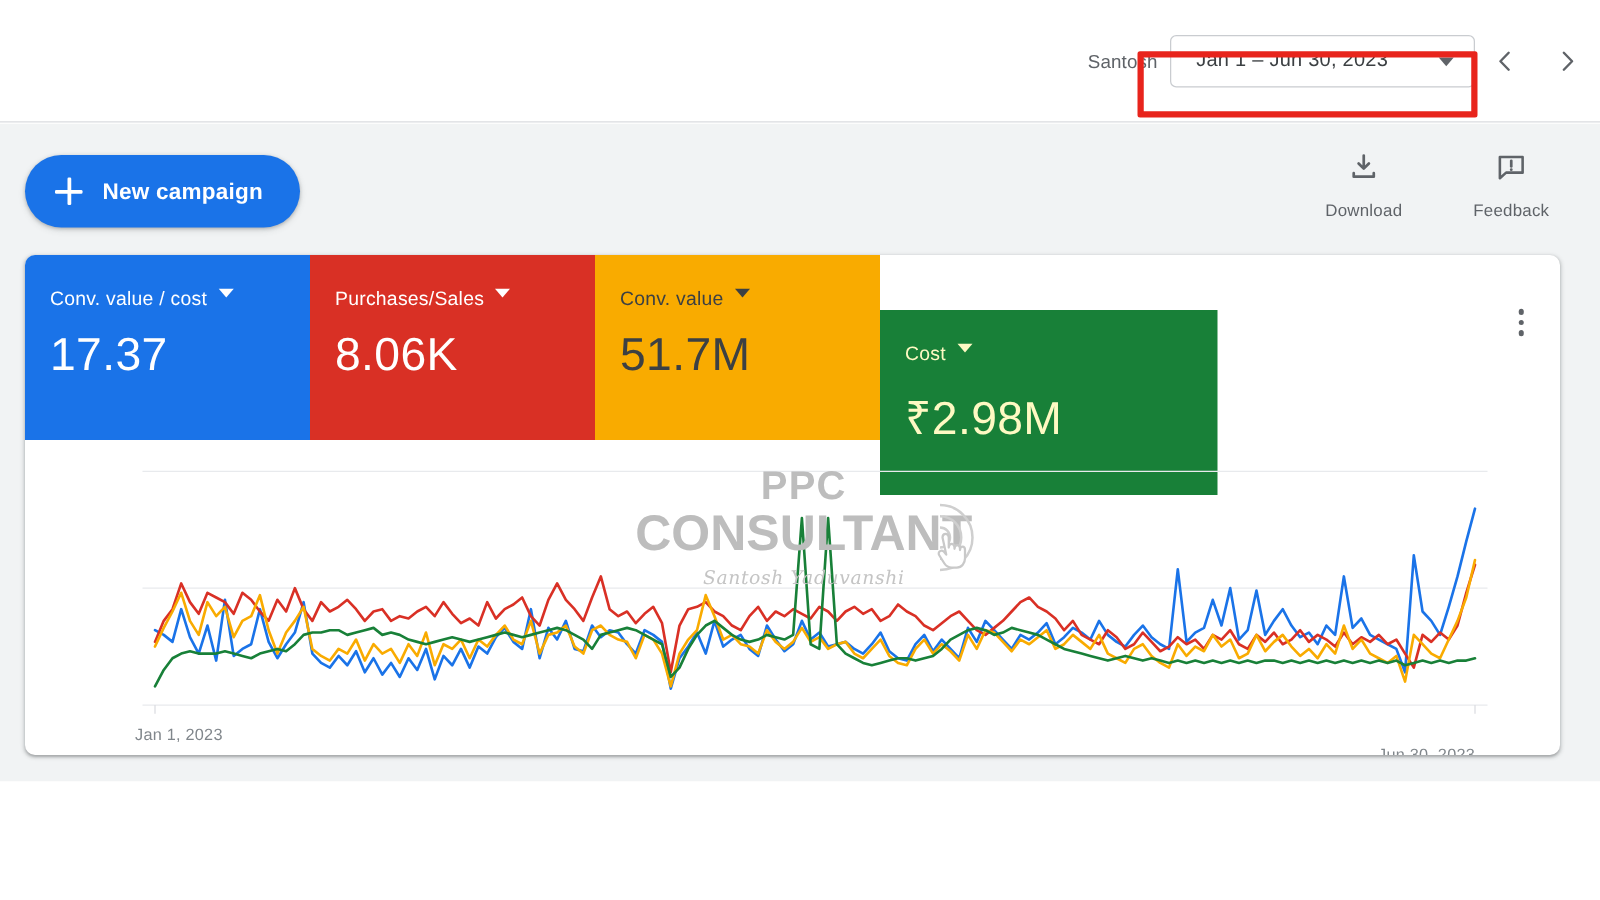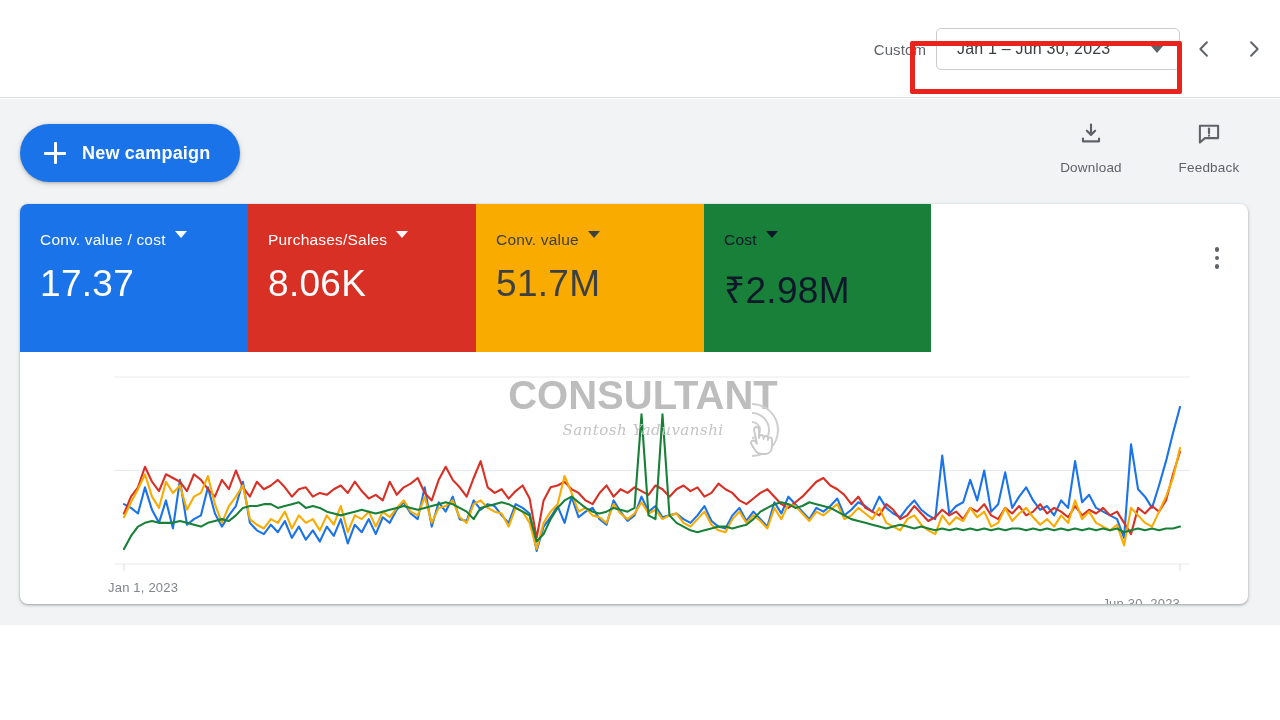--- a/index.html
+++ b/index.html
@@ -144,21 +144,21 @@
   .wm-mark { position: absolute; right: -2px; top: 22px; }
 </style>
 </head>
 <body>
 
 <div id="root">
 
   <div class="topbar">
 
     <div class="daterange-wrap">
-      <span class="custom-label">Custom</span>
+      <span class="custom-label">Santosh</span>
       <div class="date-pill">
         <span class="date-pill-text">Jan 1 – Jun 30, 2023</span>
         <span class="caret-down"></span>
       </div>
     </div>
 
     <div class="nav-arrows">
       <div class="nav-arrow">
         <svg width="22" height="22" viewBox="0 0 24 24" aria-hidden="true">
           <path d="M15.2 4.6 8 12l7.2 7.4" fill="none" stroke="#5f6368" stroke-width="2.1" stroke-linecap="round" stroke-linejoin="round"></path>
@@ -227,21 +227,21 @@
         </div>
 
         <div class="scorecard" style="width:228px;background:#f9ab00;color:#3c4043;">
           <div class="sc-head">
             <span class="sc-title">Conv. value</span>
             <span class="sc-caret"></span>
           </div>
           <div class="sc-value">51.7M</div>
         </div>
 
-        <div class="scorecard" style="width:227px;background:#188038;color:#0f172a;">
+        <div class="scorecard" style="width:270px;background:#188038;color:#fef9c3;margin-top:44px;">
           <div class="sc-head">
             <span class="sc-title">Cost</span>
             <span class="sc-caret"></span>
           </div>
           <div class="sc-value">₹2.98M</div>
         </div>
       </div>
 
       <div class="kebab">
         <i></i>
@@ -259,20 +259,21 @@
             <polyline points="104.00,152.16 110.99,155.90 117.99,161.51 124.98,135.33 131.97,157.77 138.97,170.86 145.96,148.42 152.95,176.47 159.95,127.85 166.94,172.73 173.93,167.12 180.93,163.38 187.92,135.33 194.91,161.51 201.91,174.60 208.90,163.38 215.89,154.03 222.89,129.72 229.88,170.86 236.87,178.34 243.87,182.08 250.86,172.73 257.85,180.21 264.85,168.99 271.84,185.82 278.83,174.60 285.83,187.69 292.82,178.34 299.81,189.56 306.81,174.60 313.80,183.95 320.79,167.12 327.79,191.43 334.78,172.73 341.77,180.21 348.77,167.12 355.76,182.08 362.75,165.25 369.75,170.86 376.74,157.77 383.74,150.29 390.73,161.51 397.72,167.12 404.72,135.33 411.71,174.60 418.70,150.29 425.70,159.64 432.69,144.68 439.68,167.12 446.68,168.99 453.67,148.42 460.66,157.77 467.66,152.16 474.65,154.03 481.64,163.38 488.64,170.86 495.63,152.16 502.62,155.90 509.62,161.51 516.61,198.91 523.60,174.60 530.60,165.25 537.59,154.03 544.58,170.86 551.58,144.68 558.57,165.25 565.56,159.64 572.56,155.90 579.55,167.12 586.54,172.73 593.54,148.42 600.53,159.64 607.52,168.99 614.52,163.38 621.51,144.68 628.50,159.64 635.50,154.03 642.49,165.25 649.48,163.38 656.48,161.51 663.47,167.12 670.46,170.86 677.46,163.38 684.45,154.03 691.44,168.99 698.44,174.60 705.43,176.47 712.42,163.38 719.42,155.90 726.41,168.99 733.40,159.64 740.40,167.12 747.39,174.60 754.38,150.29 761.38,161.51 768.37,144.68 775.36,152.16 782.36,159.64 789.35,167.12 796.34,155.90 803.34,159.64 810.33,154.03 817.32,146.55 824.32,163.38 831.31,157.77 838.30,150.29 845.30,154.03 852.29,159.64 859.28,144.68 866.28,155.90 873.27,161.51 880.26,165.25 887.26,155.90 894.25,148.42 901.25,157.77 908.24,163.38 915.23,167.12 922.23,103.54 929.22,161.51 936.21,154.03 943.21,150.29 950.20,127.85 957.19,148.42 964.19,118.50 971.18,159.64 978.17,152.16 985.17,120.37 992.16,155.90 999.15,144.68 1006.15,135.33 1013.14,148.42 1020.13,157.77 1027.13,154.03 1034.12,163.38 1041.11,148.42 1048.11,155.90 1055.10,109.15 1062.09,150.29 1069.09,142.81 1076.08,155.90 1083.07,159.64 1090.07,163.38 1097.06,167.12 1104.05,185.82 1111.05,92.32 1118.04,137.20 1125.03,144.68 1132.03,155.90 1139.02,133.46 1146.01,109.15 1153.01,81.10 1160.00,54.92" fill="none" stroke="#1a73e8" stroke-width="2.1" stroke-linejoin="round" stroke-linecap="round"></polyline>
             <polyline points="104.00,161.51 110.99,144.68 117.99,135.33 124.98,114.76 131.97,129.72 138.97,139.07 145.96,122.24 152.95,125.98 159.95,129.72 166.94,139.07 173.93,122.24 180.93,127.85 187.92,137.20 194.91,144.68 201.91,127.85 208.90,137.20 215.89,118.50 222.89,135.33 229.88,144.68 236.87,129.72 243.87,137.20 250.86,133.46 257.85,127.85 264.85,135.33 271.84,144.68 278.83,137.20 285.83,135.33 292.82,144.68 299.81,140.94 306.81,142.81 313.80,137.20 320.79,133.46 327.79,140.94 334.78,129.72 341.77,139.07 348.77,146.55 355.76,142.81 362.75,148.42 369.75,129.72 376.74,142.81 383.74,135.33 390.73,131.59 397.72,125.98 404.72,140.94 411.71,148.42 418.70,127.85 425.70,114.76 432.69,127.85 439.68,135.33 446.68,144.68 453.67,125.98 460.66,109.15 467.66,135.33 474.65,140.94 481.64,137.20 488.64,146.55 495.63,139.07 502.62,133.46 509.62,146.55 516.61,185.82 523.60,148.42 530.60,135.33 537.59,133.46 544.58,129.72 551.58,137.20 558.57,140.94 565.56,148.42 572.56,152.16 579.55,140.94 586.54,133.46 593.54,144.68 600.53,137.20 607.52,140.94 614.52,135.33 621.51,139.07 628.50,142.81 635.50,133.46 642.49,137.20 649.48,144.68 656.48,137.20 663.47,133.46 670.46,139.07 677.46,135.33 684.45,144.68 691.44,140.94 698.44,131.59 705.43,137.20 712.42,140.94 719.42,148.42 726.41,152.16 733.40,146.55 740.40,140.94 747.39,137.20 754.38,144.68 761.38,152.16 768.37,155.90 775.36,150.29 782.36,144.68 789.35,137.20 796.34,129.72 803.34,125.98 810.33,133.46 817.32,137.20 824.32,142.81 831.31,152.16 838.30,144.68 845.30,155.90 852.29,159.64 859.28,163.38 866.28,152.16 873.27,157.77 880.26,167.12 887.26,163.38 894.25,154.03 901.25,161.51 908.24,168.99 915.23,165.25 922.23,157.77 929.22,163.38 936.21,159.64 943.21,167.12 950.20,155.90 957.19,159.64 964.19,152.16 971.18,163.38 978.17,167.12 985.17,155.90 992.16,161.51 999.15,154.03 1006.15,163.38 1013.14,159.64 1020.13,152.16 1027.13,161.51 1034.12,155.90 1041.11,159.64 1048.11,165.25 1055.10,154.03 1062.09,163.38 1069.09,157.77 1076.08,161.51 1083.07,155.90 1090.07,163.38 1097.06,159.64 1104.05,170.86 1111.05,182.08 1118.04,155.90 1125.03,161.51 1132.03,154.03 1139.02,159.64 1146.01,148.42 1153.01,122.24 1160.00,99.80" fill="none" stroke="#d93025" stroke-width="2.1" stroke-linejoin="round" stroke-linecap="round"></polyline>
             <polyline points="104.00,165.25 110.99,150.29 117.99,137.20 124.98,122.24 131.97,144.68 138.97,155.90 145.96,129.72 152.95,140.94 159.95,133.46 166.94,157.77 173.93,144.68 180.93,140.94 187.92,124.11 194.91,152.16 201.91,170.86 208.90,154.03 215.89,144.68 222.89,133.46 229.88,167.12 236.87,172.73 243.87,176.47 250.86,167.12 257.85,170.86 264.85,159.64 271.84,176.47 278.83,163.38 285.83,170.86 292.82,167.12 299.81,178.34 306.81,163.38 313.80,172.73 320.79,154.03 327.79,180.21 334.78,163.38 341.77,167.12 348.77,159.64 355.76,174.60 362.75,159.64 369.75,165.25 376.74,155.90 383.74,148.42 390.73,159.64 397.72,163.38 404.72,144.68 411.71,170.86 418.70,155.90 425.70,154.03 432.69,148.42 439.68,165.25 446.68,170.86 453.67,152.16 460.66,148.42 467.66,155.90 474.65,159.64 481.64,161.51 488.64,174.60 495.63,155.90 502.62,159.64 509.62,170.86 516.61,197.04 523.60,170.86 530.60,159.64 537.59,152.16 544.58,124.11 551.58,140.94 558.57,159.64 565.56,155.90 572.56,163.38 579.55,165.25 586.54,170.86 593.54,152.16 600.53,161.51 607.52,167.12 614.52,161.51 621.51,150.29 628.50,161.51 635.50,157.77 642.49,167.12 649.48,163.38 656.48,161.51 663.47,170.86 670.46,174.60 677.46,167.12 684.45,159.64 691.44,172.73 698.44,178.34 705.43,180.21 712.42,167.12 719.42,159.64 726.41,170.86 733.40,163.38 740.40,168.99 747.39,176.47 754.38,155.90 761.38,167.12 768.37,152.16 775.36,154.03 782.36,161.51 789.35,168.99 796.34,159.64 803.34,163.38 810.33,157.77 817.32,152.16 824.32,167.12 831.31,163.38 838.30,155.90 845.30,161.51 852.29,167.12 859.28,155.90 866.28,170.86 873.27,174.60 880.26,178.34 887.26,167.12 894.25,163.38 901.25,172.73 908.24,178.34 915.23,182.08 922.23,163.38 929.22,172.73 936.21,165.25 943.21,168.99 950.20,155.90 957.19,165.25 964.19,159.64 971.18,174.60 978.17,170.86 985.17,155.90 992.16,168.99 999.15,161.51 1006.15,155.90 1013.14,165.25 1020.13,172.73 1027.13,167.12 1034.12,174.60 1041.11,163.38 1048.11,170.86 1055.10,148.42 1062.09,167.12 1069.09,159.64 1076.08,170.86 1083.07,174.60 1090.07,178.34 1097.06,172.73 1104.05,193.30 1111.05,155.90 1118.04,163.38 1125.03,170.86 1132.03,174.60 1139.02,159.64 1146.01,144.68 1153.01,125.98 1160.00,96.06" fill="none" stroke="#f9ab00" stroke-width="2.1" stroke-linejoin="round" stroke-linecap="round"></polyline>
             <polyline points="104.00,197.04 110.99,183.95 117.99,174.60 124.98,170.86 131.97,168.99 138.97,170.86 145.96,170.86 152.95,170.86 159.95,168.99 166.94,170.86 173.93,172.73 180.93,174.60 187.92,170.86 194.91,168.99 201.91,167.12 208.90,168.99 215.89,163.38 222.89,155.90 229.88,154.03 236.87,154.03 243.87,152.16 250.86,152.16 257.85,155.90 264.85,154.03 271.84,152.16 278.83,150.29 285.83,155.90 292.82,154.03 299.81,155.90 306.81,159.64 313.80,161.51 320.79,163.38 327.79,161.51 334.78,159.64 341.77,157.77 348.77,159.64 355.76,161.51 362.75,159.64 369.75,157.77 376.74,155.90 383.74,154.03 390.73,155.90 397.72,157.77 404.72,155.90 411.71,154.03 418.70,152.16 425.70,150.29 432.69,152.16 439.68,155.90 446.68,159.64 453.67,167.12 460.66,155.90 467.66,154.03 474.65,152.16 481.64,150.29 488.64,152.16 495.63,155.90 502.62,159.64 509.62,163.38 516.61,189.56 523.60,182.08 530.60,167.12 537.59,155.90 544.58,148.42 551.58,144.68 558.57,150.29 565.56,155.90 572.56,159.64 579.55,161.51 586.54,159.64 593.54,155.90 600.53,157.77 607.52,159.64 614.52,155.90 621.51,62.40 628.50,163.38 635.50,167.12 642.49,62.40 649.48,163.38 656.48,170.86 663.47,174.60 670.46,178.34 677.46,180.21 684.45,178.34 691.44,176.47 698.44,174.60 705.43,174.60 712.42,176.47 719.42,174.60 726.41,172.73 733.40,167.12 740.40,159.64 747.39,155.90 754.38,152.16 761.38,150.29 768.37,152.16 775.36,155.90 782.36,154.03 789.35,150.29 796.34,152.16 803.34,154.03 810.33,155.90 817.32,159.64 824.32,163.38 831.31,167.12 838.30,168.99 845.30,170.86 852.29,172.73 859.28,174.60 866.28,176.47 873.27,174.60 880.26,172.73 887.26,174.60 894.25,176.47 901.25,174.60 908.24,176.47 915.23,178.34 922.23,176.47 929.22,178.34 936.21,176.47 943.21,178.34 950.20,176.47 957.19,178.34 964.19,176.47 971.18,178.34 978.17,176.47 985.17,178.34 992.16,176.47 999.15,176.47 1006.15,178.34 1013.14,176.47 1020.13,178.34 1027.13,176.47 1034.12,178.34 1041.11,176.47 1048.11,178.34 1055.10,176.47 1062.09,178.34 1069.09,176.47 1076.08,178.34 1083.07,176.47 1090.07,178.34 1097.06,176.47 1104.05,180.21 1111.05,178.34 1118.04,176.47 1125.03,178.34 1132.03,176.47 1139.02,178.34 1146.01,176.47 1153.01,176.47 1160.00,174.60" fill="none" stroke="#188038" stroke-width="2.1" stroke-linejoin="round" stroke-linecap="round"></polyline>
           </svg>
 
         <span class="axis-label axis-left">Jan 1, 2023</span>
         <span class="axis-label axis-right">Jun 30, 2023</span>
 
         <div class="watermark">
+          <div class="wm-ppc">PPC</div>
           <div class="wm-consultant">CONSULTANT</div>
           <div class="wm-name">Santosh Yaduvanshi</div>
           <span class="wm-mark">
             <svg width="72" height="72" viewBox="0 0 72 72" aria-hidden="true">
               <path d="M34 10a26 26 0 0 1 0 52" fill="none" stroke="#cfcfcf" stroke-width="2"></path>
               <path d="M34 19a17 17 0 0 1 0 34" fill="none" stroke="#cfcfcf" stroke-width="2"></path>
               <path d="M34 28a8 8 0 0 1 0 16" fill="none" stroke="#cfcfcf" stroke-width="2"></path>
               <path d="M36 36c0-2 1-3 2.5-3s2.5 1 2.5 3v8c0-2 1-3 2.3-3s2.3 1 2.3 3v1c0-2 1-3 2.2-3s2.2 1 2.2 3v1c0-1.8.9-2.7 2-2.7s2 .9 2 2.7v6.5c0 4-2.6 7.5-6.6 7.5h-4c-3 0-4.6-1.2-6-3.4l-4-6.4c-.8-1.3-.5-2.6.7-3.3 1-.6 2.3-.4 3.1.6l1.8 2.2z" fill="#ffffff" stroke="#c9c9c9" stroke-width="1.8" stroke-linejoin="round"></path>
             </svg>
           </span>

